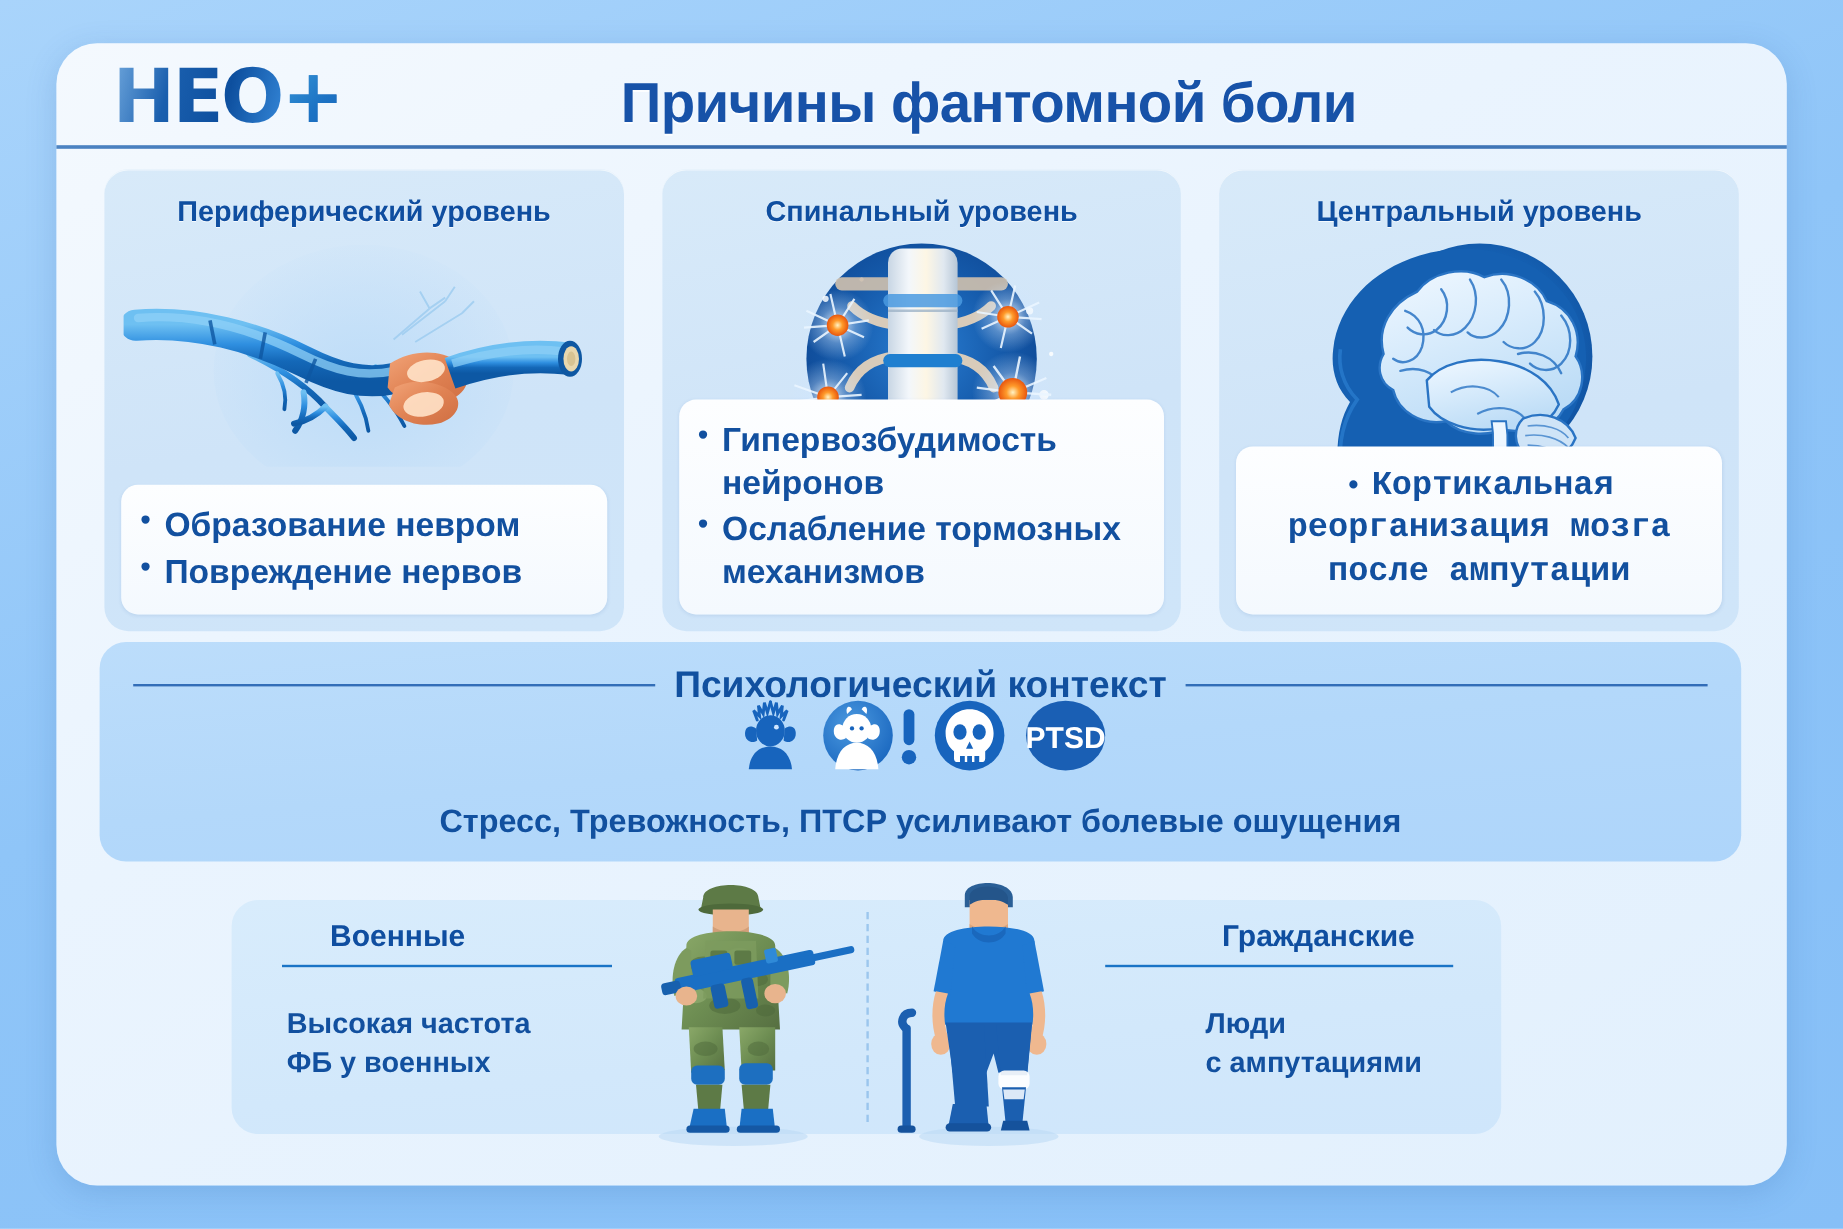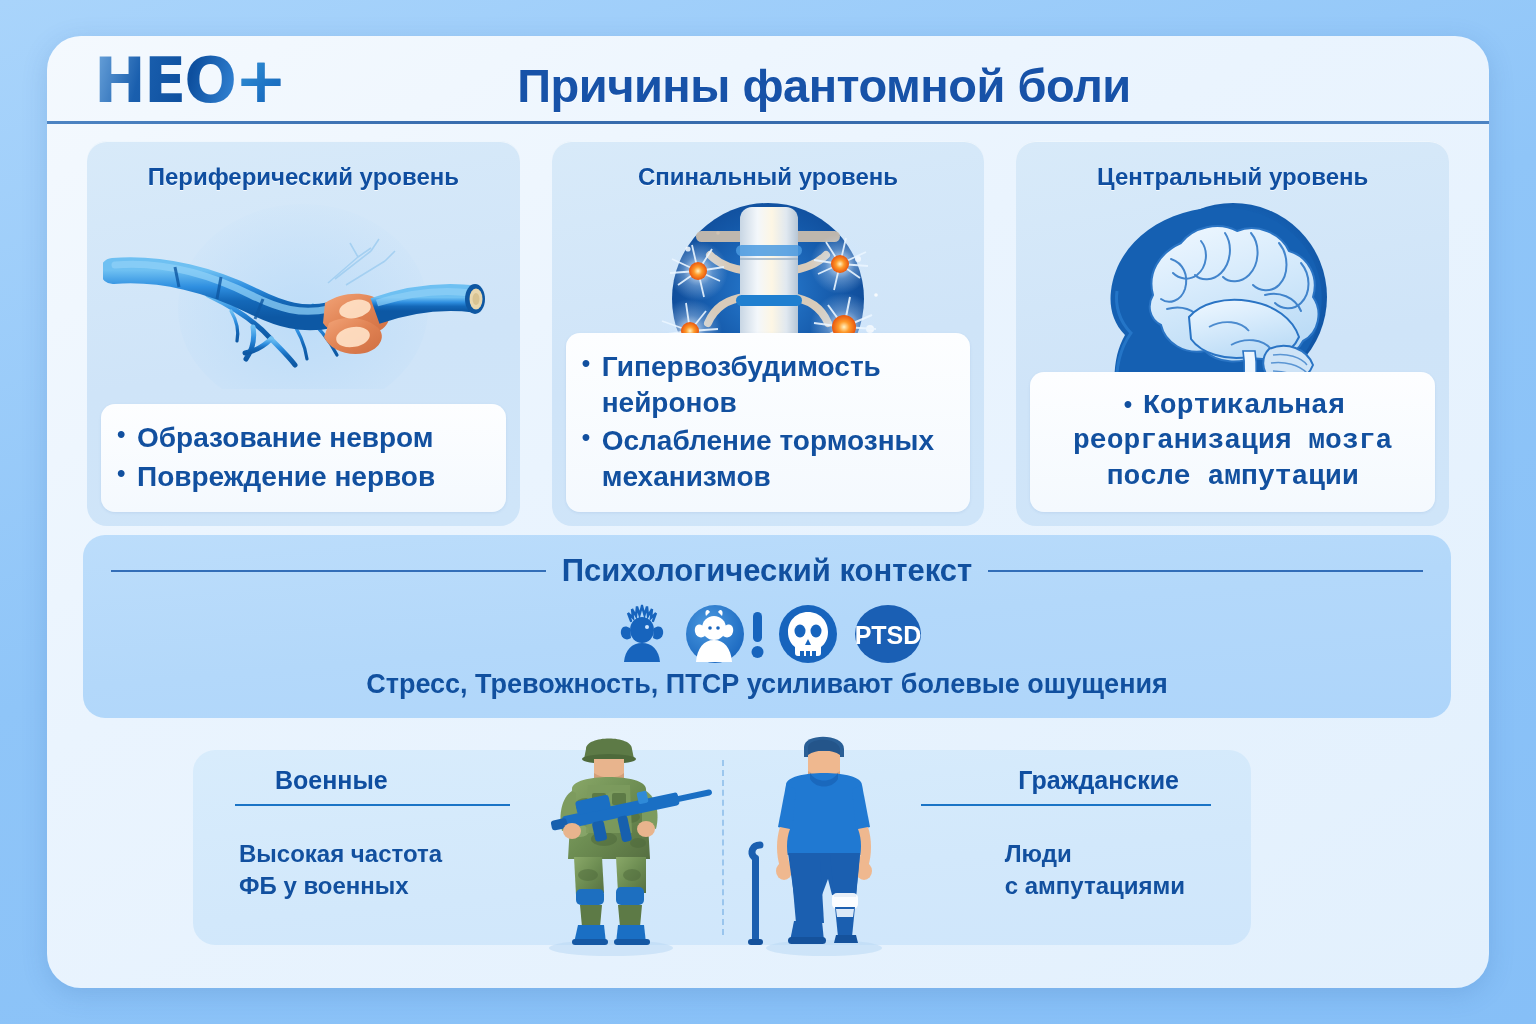--- a/index.html
+++ b/index.html
@@ -79,21 +79,21 @@
 
   
   .psy{
     position:absolute;left:83px;top:535px;width:1368px;height:183px;
     border-radius:22px;
     background:linear-gradient(175deg,#bcddfb 0%,#b3d8fa 50%,#aed5fa 100%);
   }
   .psy-head{position:absolute;top:18px;left:0;width:100%;display:flex;align-items:center;gap:16px;padding:0 28px;box-sizing:border-box;}
   .psy-line{flex:1;height:2px;background:#1b5bab;opacity:.85;}
   .psy-title{font-size:31px;font-weight:bold;color:#11509f;white-space:nowrap;}
-  .psy-icons{position:absolute;top:63px;left:0;width:100%;display:flex;justify-content:center;align-items:center;gap:4px;}
+  .psy-icons{position:absolute;top:42px;left:0;width:100%;display:flex;justify-content:center;align-items:center;gap:4px;}
   .psy-cap{
     position:absolute;bottom:18px;left:0;width:100%;text-align:center;
     font-size:27px;font-weight:bold;color:#11509f;
   }
 
   
   .compare{
     position:absolute;left:193px;top:750px;width:1058px;height:195px;
     border-radius:22px;
     background:linear-gradient(175deg,#d8ecfc 0%,#d2e8fb 60%,#cfe6fb 100%);

